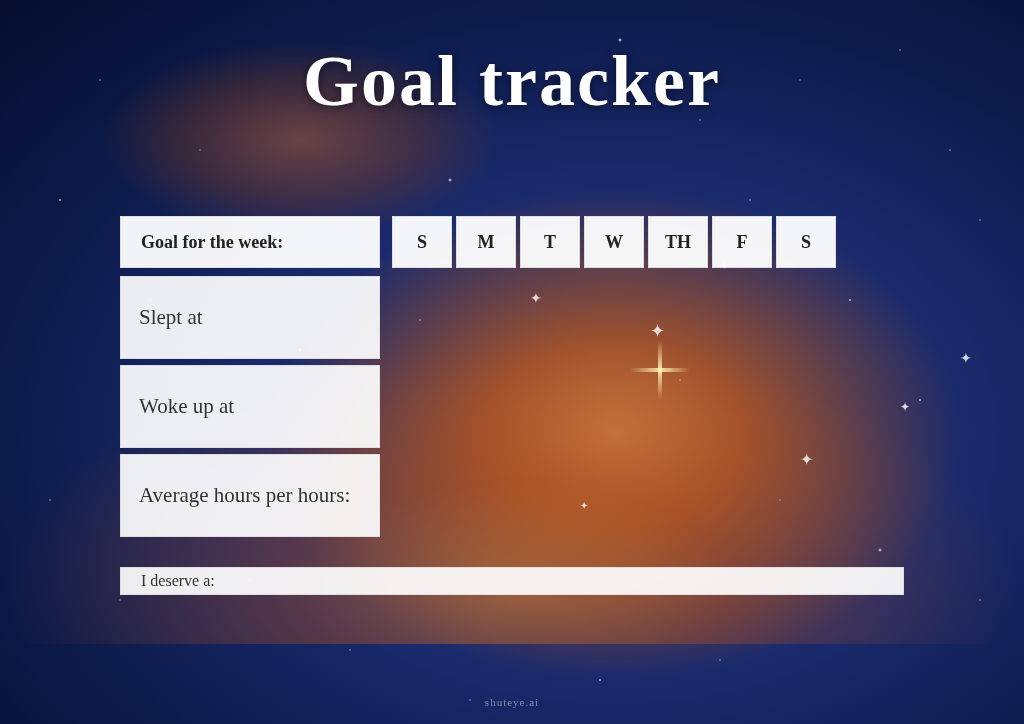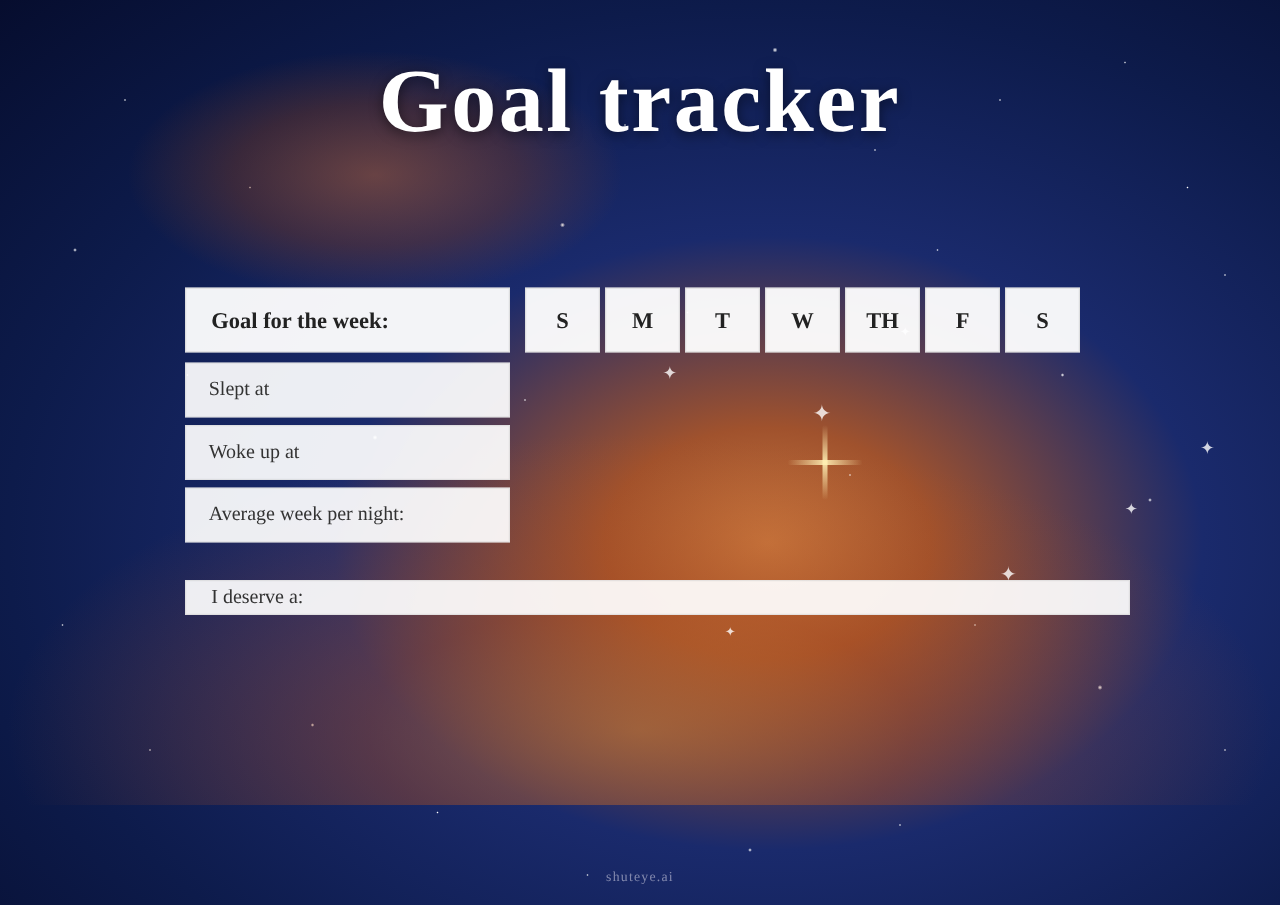--- a/index.html
+++ b/index.html
@@ -118,25 +118,24 @@
       font-size: 72px;
       color: white;
       letter-spacing: 2px;
       text-shadow: 0 2px 10px rgba(0,0,0,0.5);
       z-index: 10;
     }
 
     
     .tracker-card {
       position: absolute;
-      top: 230px;
+      top: 216px;
       left: 120px;
       right: 120px;
       z-index: 10;
-      margin-left: 28px;
     }
 
     
     .header-row {
       display: flex;
       align-items: stretch;
       margin-bottom: 8px;
     }
 
     .goal-label {
@@ -172,22 +171,22 @@
 
     
     .data-rows {
       display: flex;
       flex-direction: column;
       gap: 6px;
     }
 
     .row-label {
       background: rgba(255,255,255,0.92);
-      padding: 12px 18px;
-      font-size: 16px;
+      padding: 28px 18px;
+      font-size: 21px;
       color: #333;
       min-width: 260px;
       max-width: 260px;
       border: 1px solid rgba(200,200,200,0.4);
     }
 
     
     .deserve-row {
       margin-top: 30px;
       background: rgba(255,255,255,0.92);
@@ -251,21 +250,21 @@
           <div class="day-cell">TH</div>
           <div class="day-cell">F</div>
           <div class="day-cell">S</div>
         </div>
     </div>
 
     <div class="data-rows">
 
     <div class="row-label">Slept at</div>
         <div class="row-label">Woke up at</div>
-        <div class="row-label">Average week per night:</div>
+        <div class="row-label">Average hours per hours:</div>
       </div>
 
     <div class="deserve-row">I deserve a:</div>
 
   </div>
 
   <div class="watermark">shuteye.ai</div>
 </div>
 
 </body></html>

